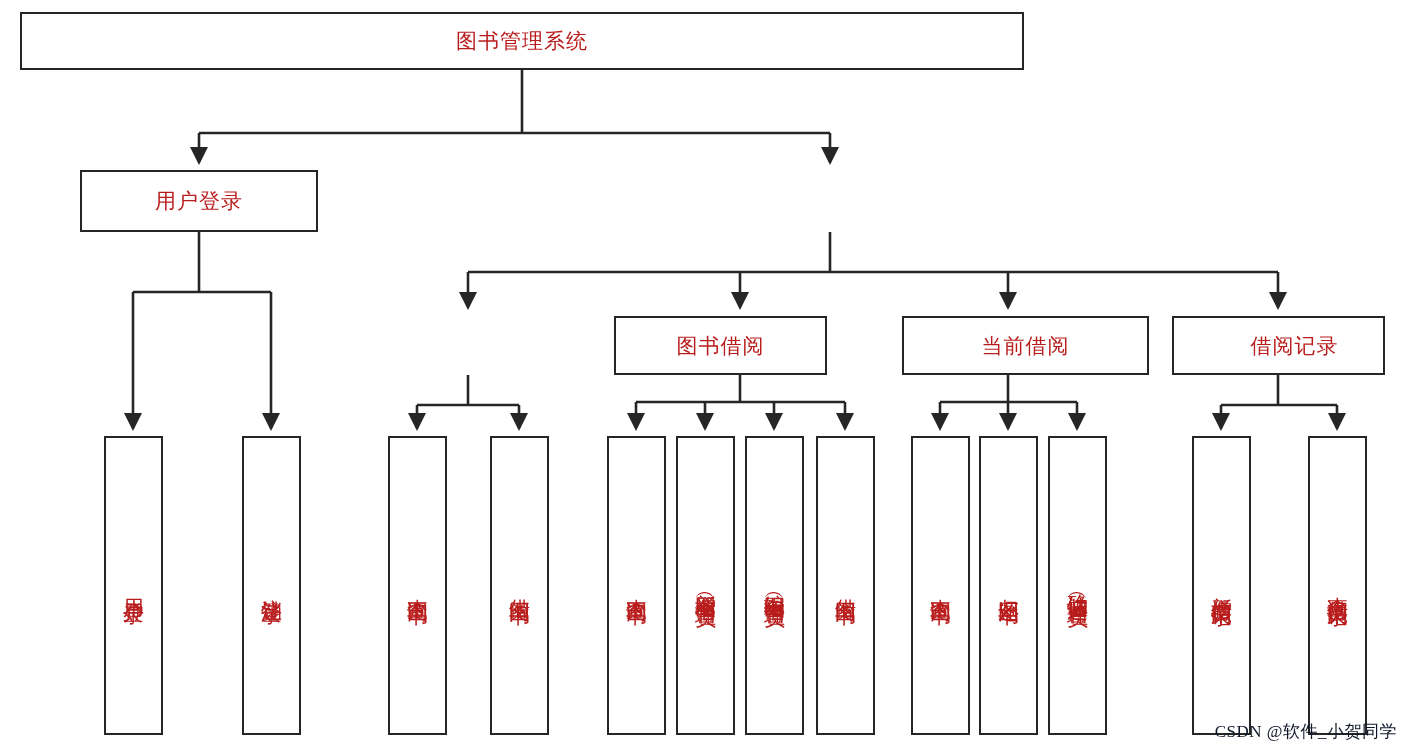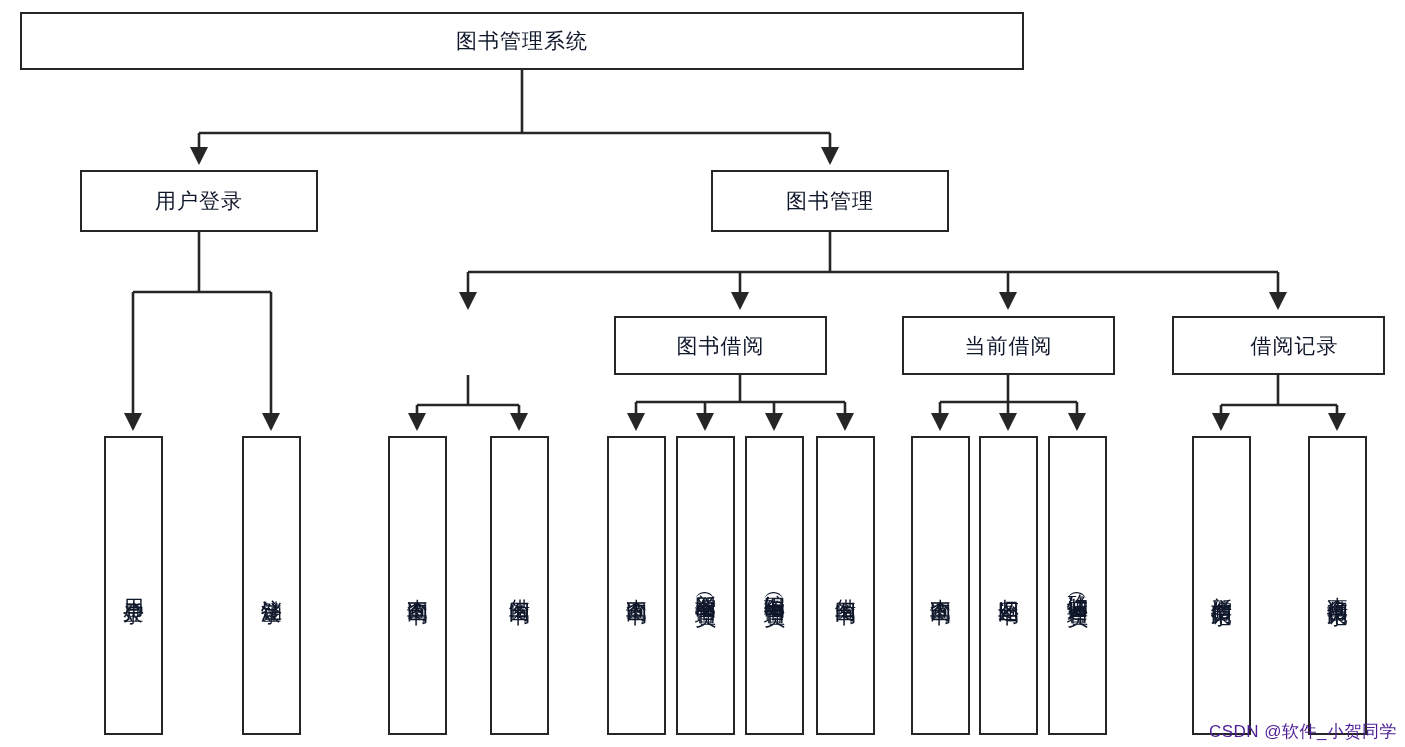--- a/index.html
+++ b/index.html
@@ -24,21 +24,21 @@
     top: 0;
     width: 1405px;
     height: 747px;
     pointer-events: none;
   }
   .node {
     position: absolute;
     box-sizing: border-box;
     border: 2px solid #262626;
     background: #ffffff;
-    color: #0f172a;
+    color: #b91c1c;
     display: flex;
     align-items: center;
     justify-content: center;
     text-align: center;
   }
   .node.horizontal {
     font-size: 21px;
     line-height: 1.2;
     letter-spacing: 1px;
   }
@@ -58,24 +58,24 @@
   }
   .node.vertical .label {
     writing-mode: vertical-rl;
     text-orientation: upright;
   }
   #watermark {
     position: absolute;
     right: 8px;
     bottom: 4px;
     font-size: 17px;
-    color: #4c1d95;
+    color: #0f172a;
     letter-spacing: 0.5px;
     white-space: nowrap;
-    font-family: Liberation Sans, sans-serif;
+    font-family: Liberation Serif, serif;
   }
 </style>
 </head>
 <body>
 
 <div id="canvas">
 
   <svg id="edges" viewBox="0 0 1405 747" width="1405" height="747" xmlns="http://www.w3.org/2000/svg">
     <defs>
       <marker id="arrow" viewBox="0 0 12 12" refX="10" refY="6" markerWidth="7" markerHeight="7" orient="auto-start-reverse">
@@ -127,28 +127,25 @@
     </g>
   </svg>
 
   <div class="node horizontal" style="left:20px; top:12px; width:1004px; height:58px;">
     <span class="label">图书管理系统</span>
   </div>
 
   <div class="node horizontal" style="left:80px; top:170px; width:238px; height:62px;">
     <span class="label">用户登录</span>
   </div>
-  <div class="node horizontal" style="left:711px; top:170px; width:238px; height:62px;">
-    <span class="label">图书管理</span>
-  </div>
 
   <div class="node horizontal" style="left:614px; top:316px; width:213px; height:59px;">
     <span class="label">图书借阅</span>
   </div>
-  <div class="node horizontal" style="left:902px; top:316px; width:213px; height:59px;text-align:center;">
+  <div class="node horizontal" style="left:902px; top:316px; width:247px; height:59px;text-align:center;">
     <span class="label">当前借阅</span>
   </div>
   <div class="node horizontal" style="left:1172px; top:316px; width:213px; height:59px;padding-left:32px;">
     <span class="label">借阅记录</span>
   </div>
 
   <div class="node vertical" style="left:104px; top:436px; width:59px; height:299px;">
     <span class="label">用户登录</span>
   </div>
   <div class="node vertical" style="left:242px; top:436px; width:59px; height:299px;">

